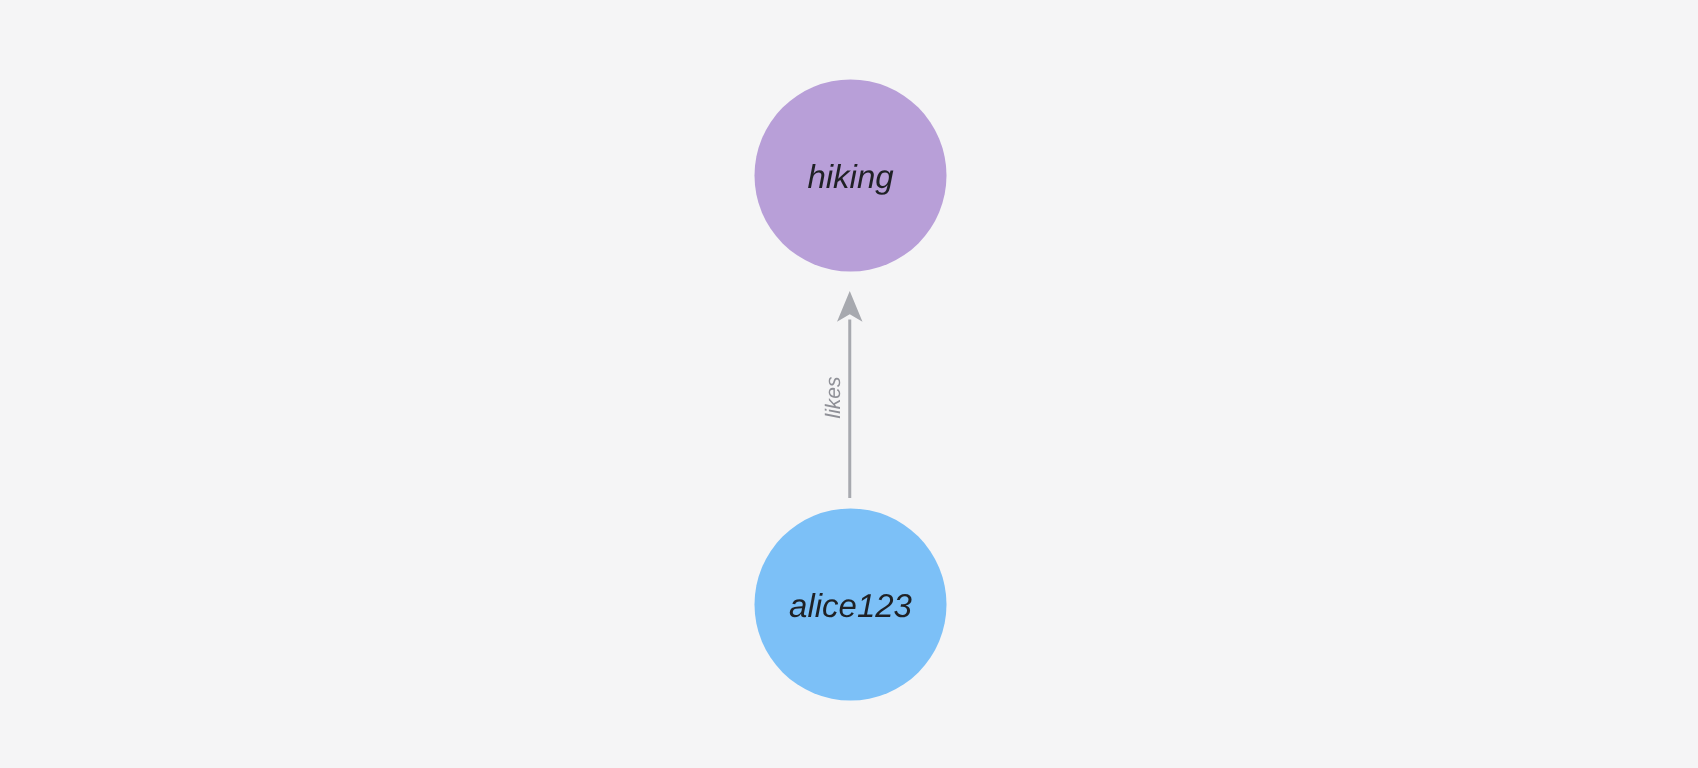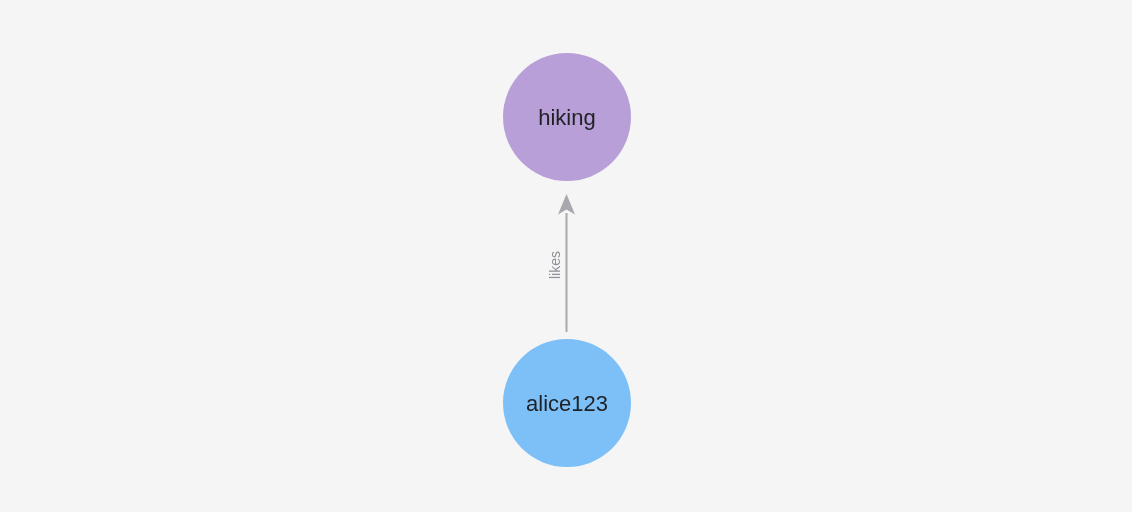--- a/index.html
+++ b/index.html
@@ -7,20 +7,21 @@
     padding: 0;
     width: 1132px;
     height: 512px;
     overflow: hidden;
     background: #f5f5f6;
   }
   .graph-wrap {
     position: relative;
     width: 1132px;
     height: 368px;
+    font-style: italic;
   }
   svg {
     display: block;
   }
   .node-label {
     font-family: "Liberation Sans", sans-serif;
     font-size: 22px;
     cursor: default;
   }
   .edge-label {

